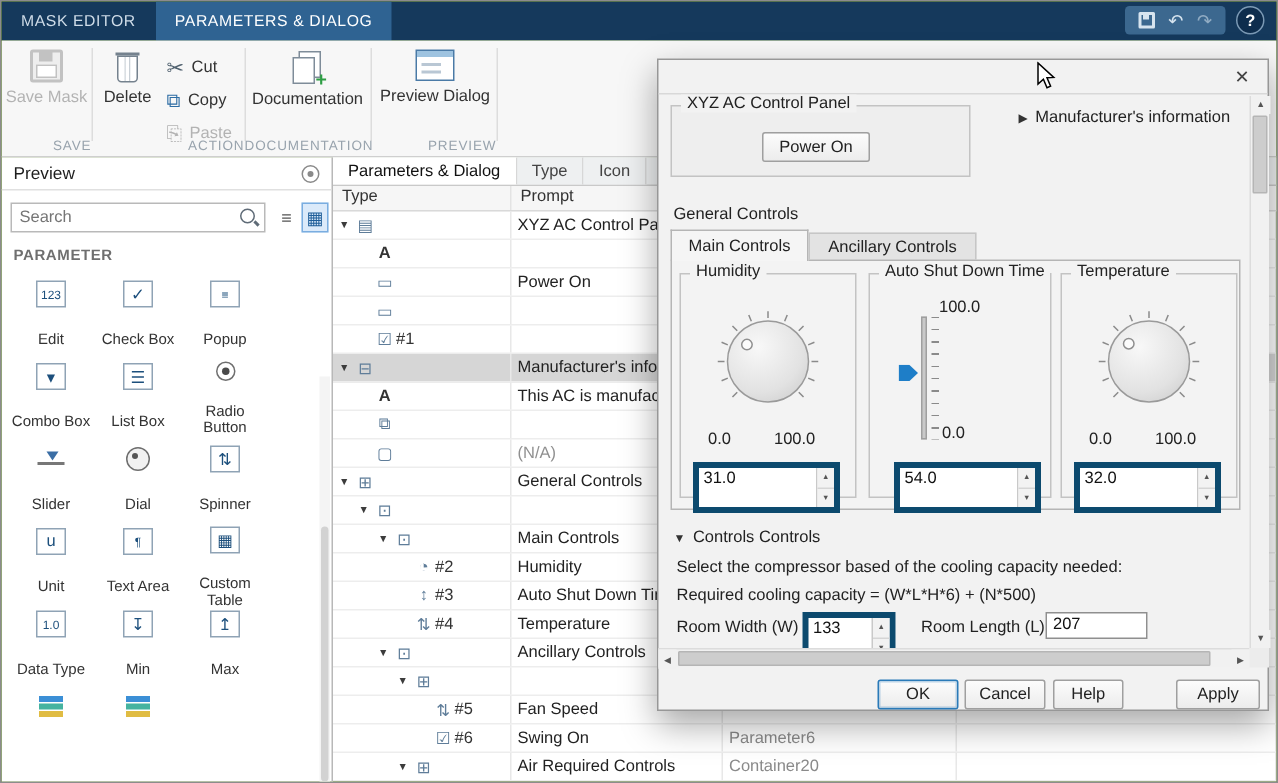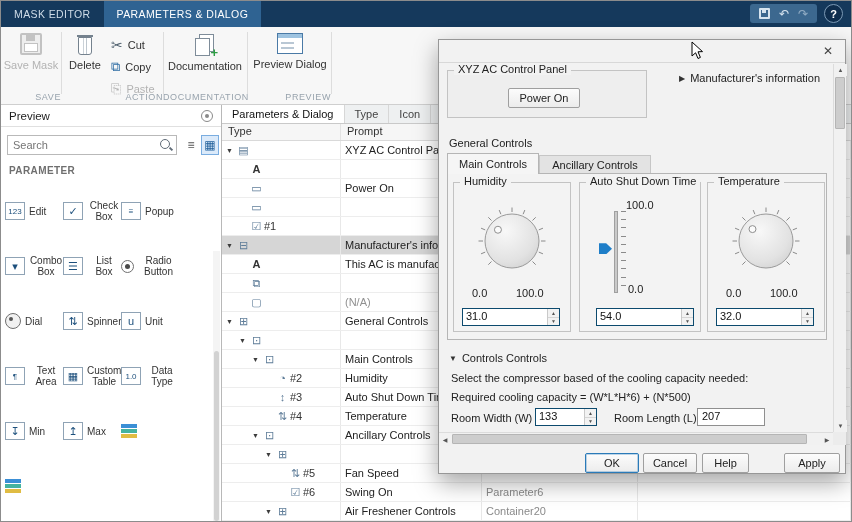--- a/index.html
+++ b/index.html
@@ -46,21 +46,21 @@
 .cp-circle::after{content:"";position:absolute;inset:3px;background:#8a8a8a;border-radius:50%}
 .cp-search{position:absolute;left:6px;top:30px;width:170px;height:20px;border:1px solid #b9b9b9;background:#fff;display:flex;align-items:center}
 .cp-search input{border:0;outline:0;flex:1;font:11px "Liberation Sans",sans-serif;padding:0 5px;color:#333;min-width:0;background:transparent}
 .mag{width:14px;height:14px;position:relative;margin-right:3px;flex:none}
 .mag::before{content:"";position:absolute;left:1px;top:1px;width:8px;height:8px;border:1.5px solid #5f6b77;border-radius:50%}
 .mag::after{content:"";position:absolute;left:9.5px;top:9.5px;width:4px;height:2px;background:#5f6b77;transform:rotate(45deg)}
 .cp-viewbtn{position:absolute;top:30px;width:18px;height:20px;border:1px solid transparent;display:flex;align-items:center;justify-content:center;font-size:12px;color:#555}
 .cp-viewbtn.active{background:#dbeafa;border-color:#7aade0;color:#1f5e99}
 .cp-section{position:absolute;left:8px;top:60px;font-size:10px;font-weight:bold;color:#6f6f6f;letter-spacing:.4px}
 .pal-grid{position:absolute;left:4px;top:76px;width:176px;display:grid;grid-template-columns:repeat(3,58px);grid-auto-rows:55px}
-.pal-cell{display:flex;flex-direction:row;align-items:center;padding-top:5px;gap:4px;cursor:default}
+.pal-cell{display:flex;flex-direction:column;align-items:center;padding-top:5px;gap:15px;cursor:default}
 .pal-iconwrap{height:20px;display:flex;align-items:center;justify-content:center}
 .pal-label{font-size:10px;color:#333;text-align:center;line-height:11px;max-width:56px}
 .pi{min-width:20px;height:18px;border:1px solid #8fa3b5;background:#fff;color:#1c4f7c;font-size:8px;display:flex;align-items:center;justify-content:center;padding:0 2px}
 .pi-lg{font-size:11px}
 .p-radio{width:13px;height:13px;border:1px solid #6f6f6f;border-radius:50%;position:relative;display:inline-block}
 .p-radio::after{content:"";position:absolute;left:3px;top:3px;width:5px;height:5px;border-radius:50%;background:#4a4a4a}
 .p-dial{width:16px;height:16px;border:1px solid #6f6f6f;border-radius:50%;position:relative;display:inline-block;background:#f1f1f1}
 .p-dial::after{content:"";position:absolute;left:3px;top:3px;width:4px;height:4px;border-radius:50%;background:#555}
 .p-slider{width:18px;height:10px;position:relative;display:inline-block}
 .p-slider::before{content:"";position:absolute;left:0;bottom:1px;width:18px;height:2px;background:#777}
@@ -97,21 +97,21 @@
 .groupbox{position:absolute;border:1px solid #c3c3c3}
 .gb-label{position:absolute;top:-8px;left:6px;background:#f2f2f2;padding:0 4px;font-size:11px;color:#222;white-space:nowrap}
 .carrow{font-size:8px;color:#333;margin-right:5px}
 .sect{position:absolute;font-size:11px;color:#222;display:flex;align-items:center;white-space:nowrap}
 .dtab{position:absolute;display:flex;align-items:center;justify-content:center;font-size:11px;color:#222;cursor:default}
 .dtab.active{background:#f5f5f5;border:1px solid #b5b5b5;border-bottom:none;z-index:2;height:21px}
 .dtab.inactive{background:#e3e3e3;border:1px solid #c6c6c6;height:19px}
 .tabpanel{position:absolute;border:1px solid #b5b5b5;background:#f3f3f3}
 .btn{position:absolute;height:20px;background:linear-gradient(#fcfcfc,#ececec);border:1px solid #9f9f9f;border-radius:2px;font-size:11px;color:#222;display:flex;align-items:center;justify-content:center;cursor:default}
 .btn.default{border:1px solid #2a7ab8;box-shadow:inset 0 0 0 1px rgba(42,122,184,.3)}
-.spin{position:absolute;height:18px;background:#fff;border:1px solid #0c4a6e;display:flex}
+.spin{position:absolute;height:34px;background:#fff;border:4px solid #0c4a6e;display:flex}
 .spin .v{flex:1;font-size:11px;padding:1px 3px;color:#111;overflow:hidden}
 .spin .btns{width:12px;border-left:1px solid #c9c9c9;display:flex;flex-direction:column;flex:none}
 .spin .sb{flex:1;font-size:5px;color:#555;display:flex;align-items:center;justify-content:center;background:#f2f2f2}
 .spin .sb:first-child{border-bottom:1px solid #d5d5d5}
 .field{position:absolute;height:18px;background:#fff;border:1px solid #8f8f8f;font-size:11px;padding:1px 4px;color:#111}
 .dlabel{position:absolute;font-size:11px;color:#222;white-space:nowrap}
 .vtrack{position:absolute;width:4px;background:#c9c9c9;border:1px solid #9f9f9f}
 .vticks{position:absolute;width:5px;background:repeating-linear-gradient(to bottom,#8a8a8a 0 1px,transparent 1px 8.2px)}
 .vthumb{position:absolute;width:13px;height:11px;background:#1e7ec8;clip-path:polygon(0 0,55% 0,100% 50%,55% 100%,0 100%)}
 .sbv,.sbh{position:absolute;background:#f1f1f1}
@@ -232,20 +232,26 @@
           <div class="pal-label">List Box</div>
         </div>
         <div class="pal-cell">
           <div class="pal-iconwrap">
             <span class="p-radio"></span>
           </div>
           <div class="pal-label">Radio Button</div>
         </div>
         <div class="pal-cell">
           <div class="pal-iconwrap">
+            <span class="p-slider"></span>
+          </div>
+          <div class="pal-label">Slider</div>
+        </div>
+        <div class="pal-cell">
+          <div class="pal-iconwrap">
             <span class="p-dial"></span>
           </div>
           <div class="pal-label">Dial</div>
         </div>
         <div class="pal-cell">
           <div class="pal-iconwrap">
             <span class="pi pi-lg">⇅</span>
           </div>
           <div class="pal-label">Spinner</div>
         </div>
@@ -489,21 +495,21 @@
           </div>
           <div class="cell c-prompt w-prompt">Swing On</div>
           <div class="cell c-name w-name">Parameter6</div>
           <div class="cell c-fill"></div>
         </div>
         <div class="row">
           <div class="cell w-type" style="padding-left: 43px;">
             <span class="tarrow">▼</span>
             <span class="ticon">⊞</span>
           </div>
-          <div class="cell c-prompt w-prompt">Air Freshener Controls</div>
+          <div class="cell c-prompt w-prompt">Air Required Controls</div>
           <div class="cell c-name w-name">Container20</div>
           <div class="cell c-fill"></div>
         </div>
       </div>
   </div>
 
   <div class="dlg">
     <div class="dlg-title">
       <span class="dlg-close">✕</span>
     </div>

